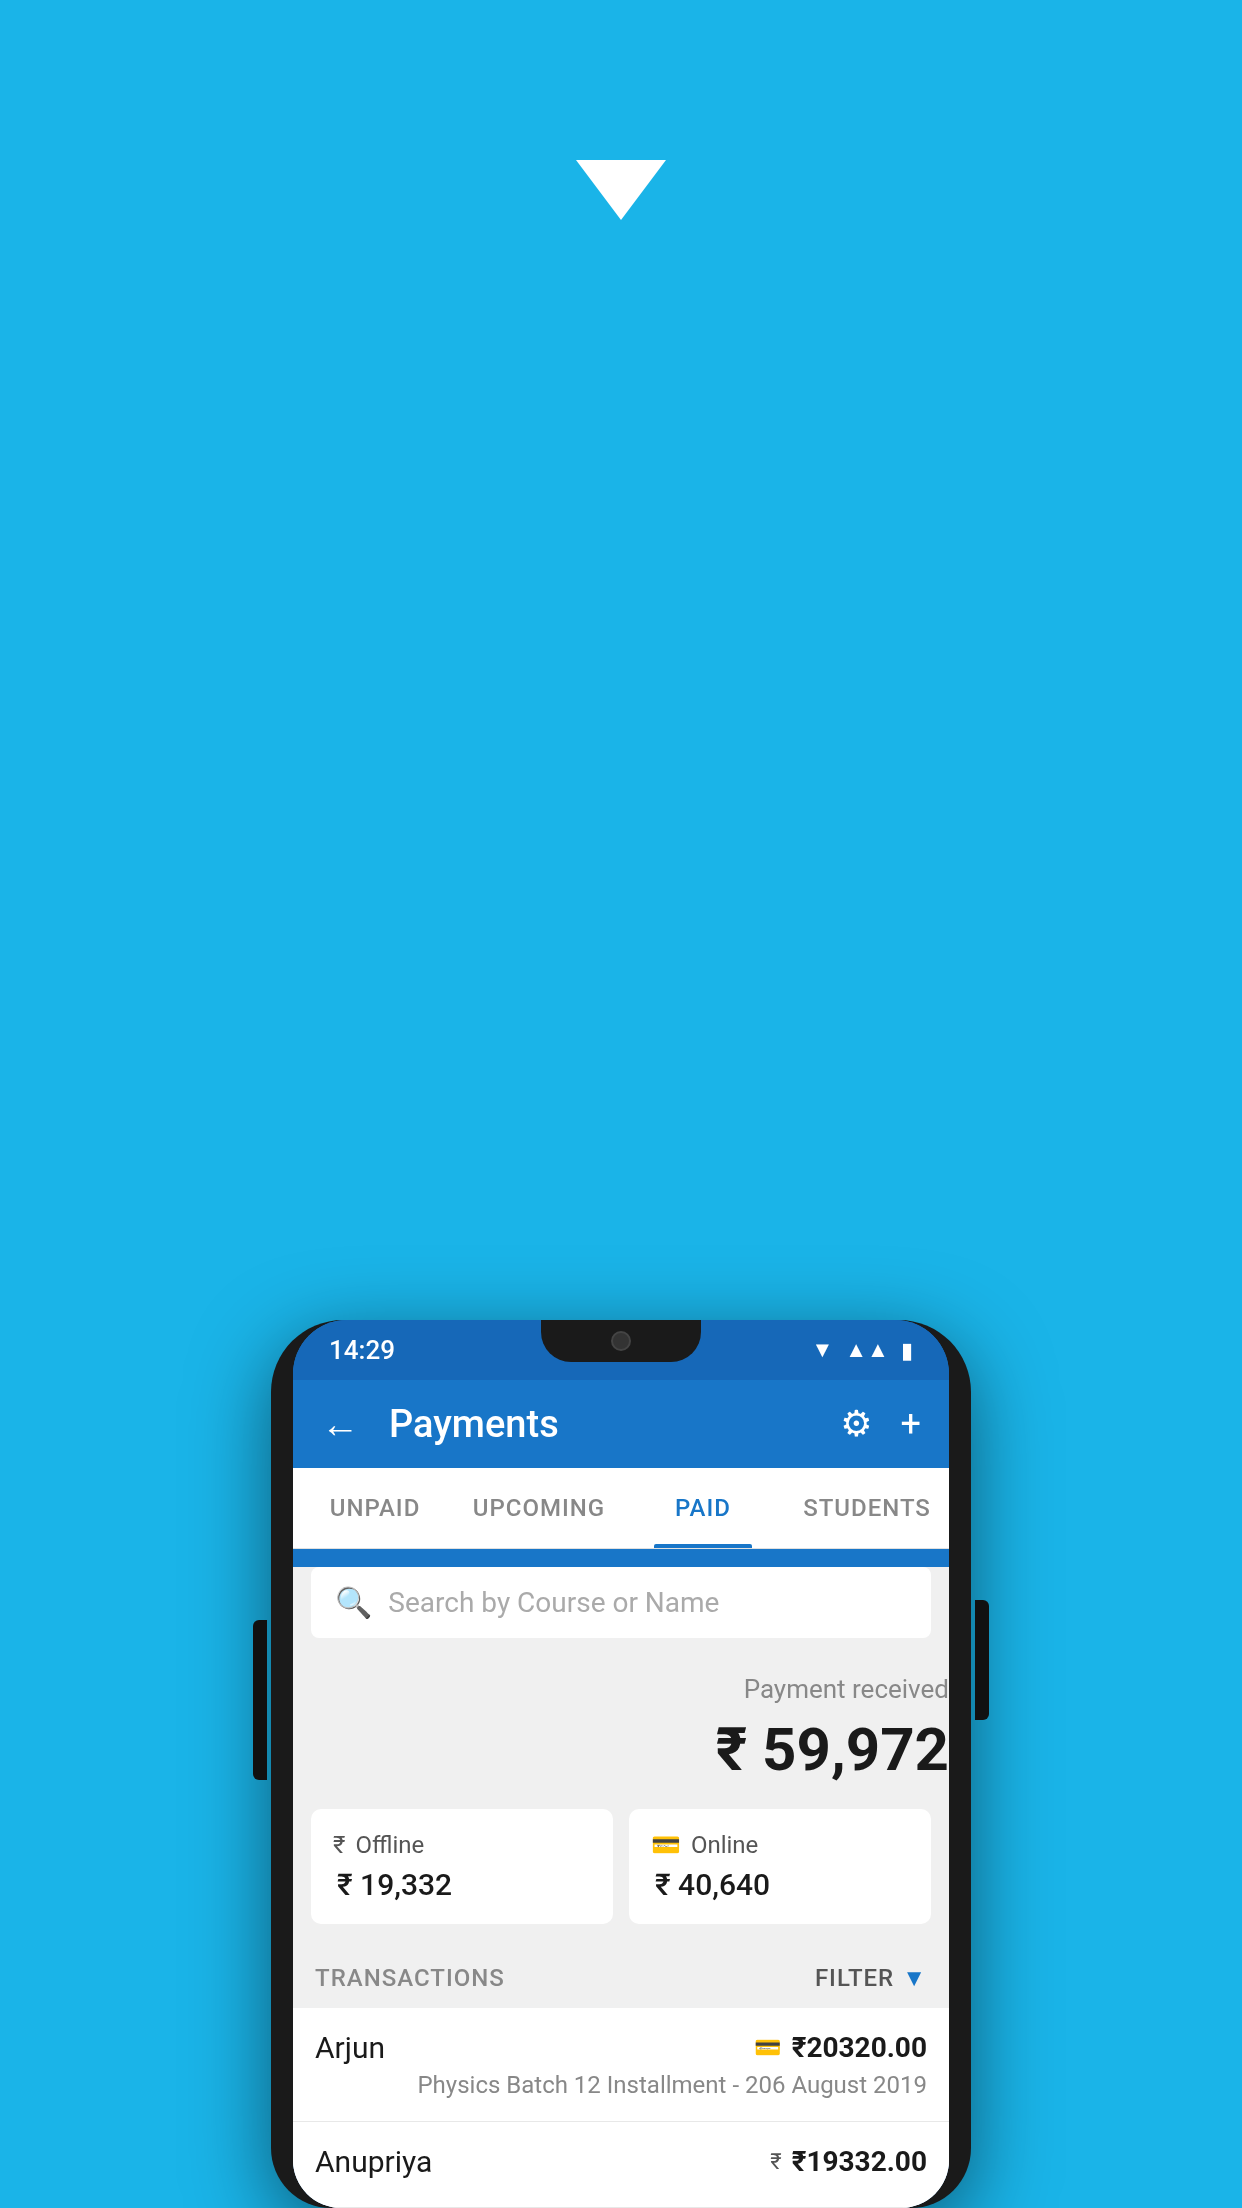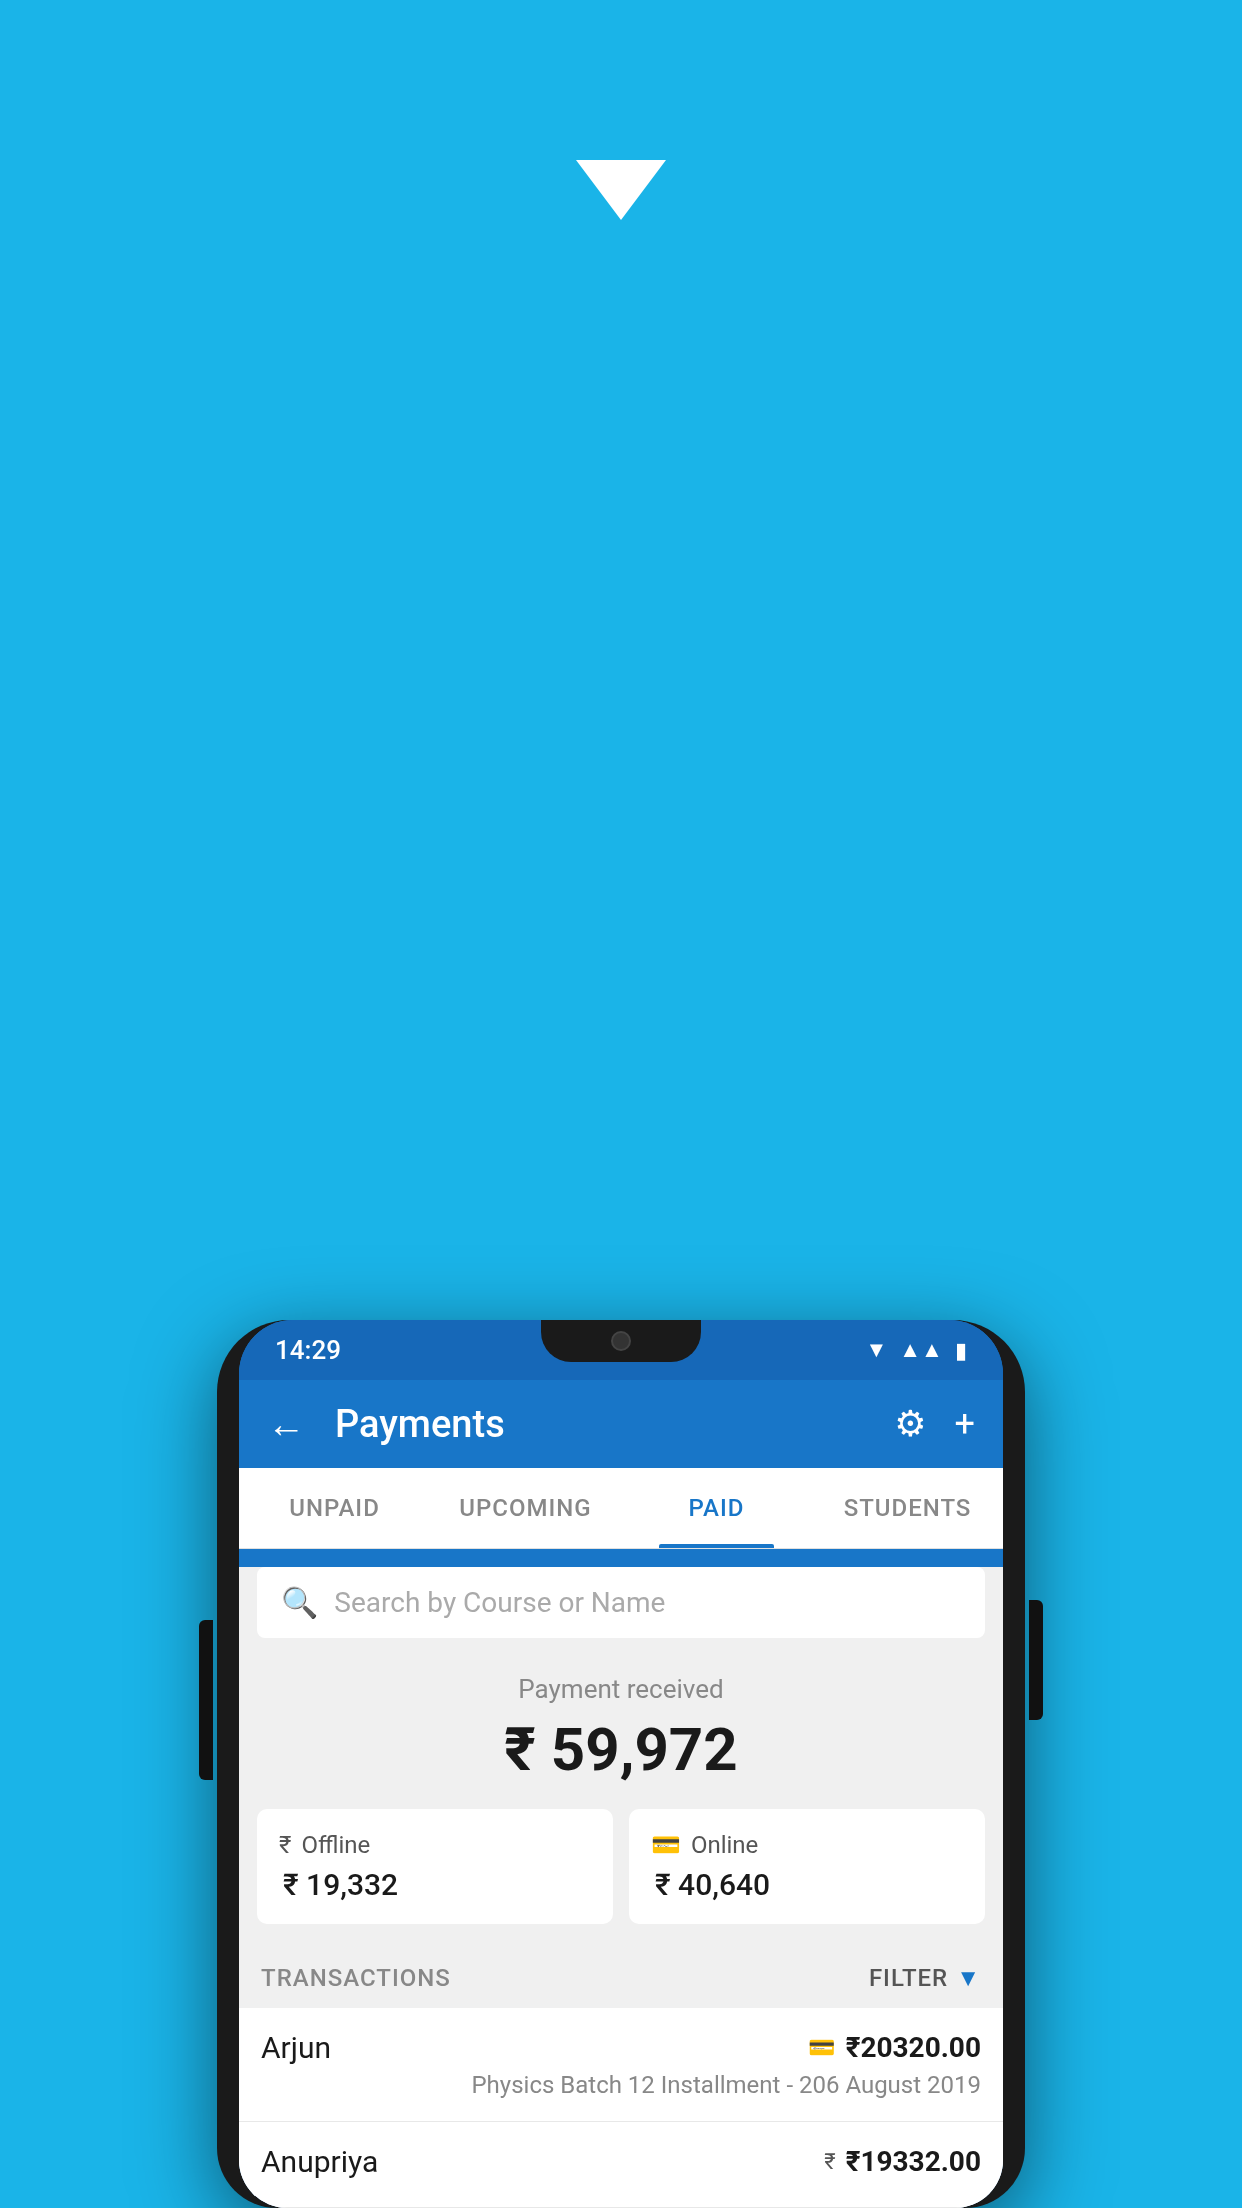--- a/index.html
+++ b/index.html
@@ -53,21 +53,21 @@
       border-right: 45px solid transparent;
       border-top: 60px solid white;
     }
 
     
     .phone-container {
       position: absolute;
       bottom: 0;
       left: 50%;
       transform: translateX(-50%);
-      width: 808px;
+      width: 700px;
     }
 
     .phone-outer {
       background: #1a1a1a;
       border-radius: 72px 72px 60px 60px;
       padding: 0 22px;
       padding-top: 0;
       position: relative;
       box-shadow: 0 20px 80px rgba(0,0,0,0.5);
     }
@@ -245,21 +245,21 @@
 
     .search-placeholder {
       color: #aaa;
       font-size: 28px;
     }
 
     
     .payment-summary {
       background: #f0f0f0;
       padding: 36px 0 24px;
-      text-align: center;
+      text-align: right;
     }
 
     .payment-received-label {
       color: #888;
       font-size: 26px;
       margin-bottom: 10px;
     }
 
     .payment-amount {
       color: #1a1a1a;

